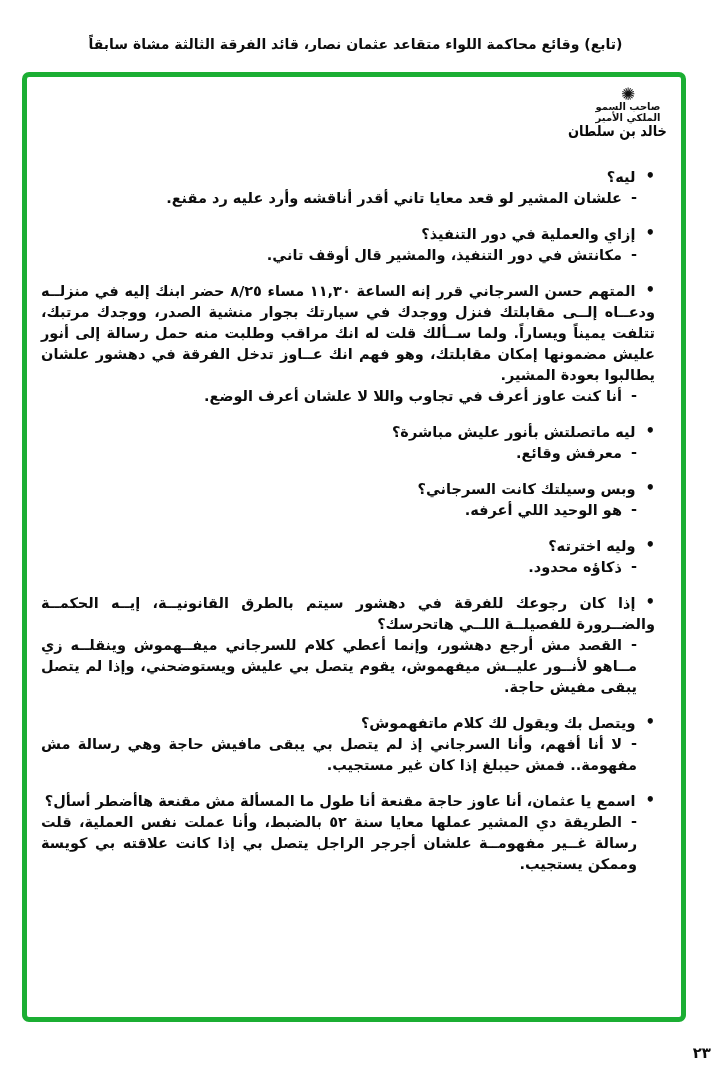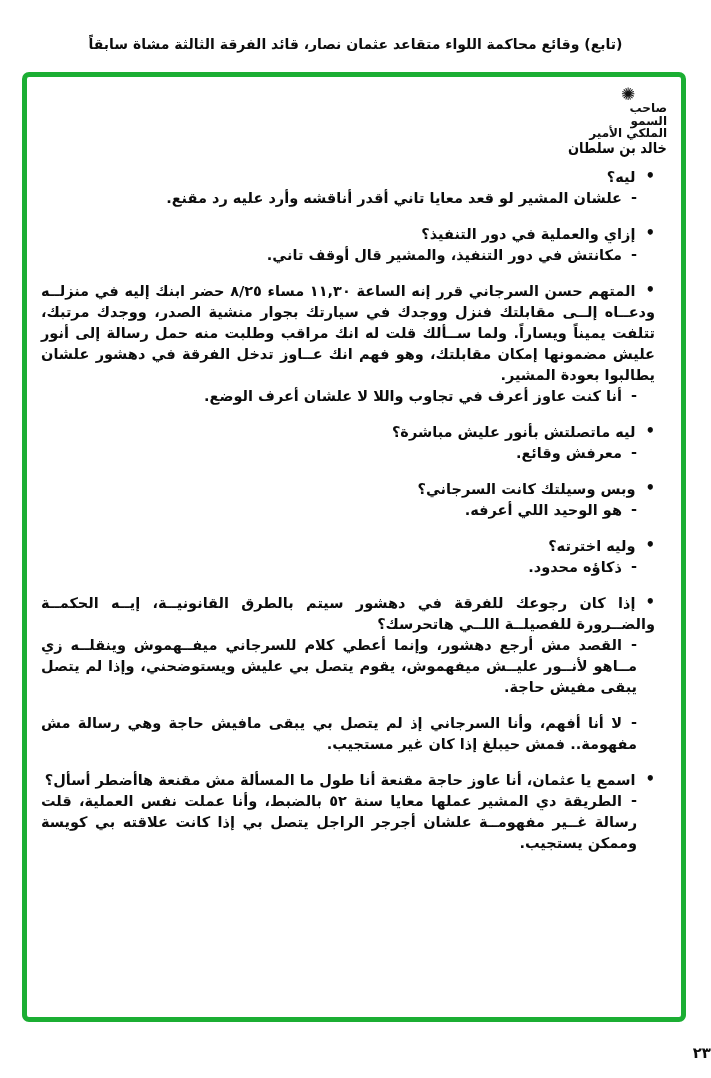--- a/index.html
+++ b/index.html
@@ -15,21 +15,21 @@
   .frame{
     position:absolute;left:22px;top:72px;width:664px;height:950px;
     box-sizing:border-box;border:5px solid #1bae33;border-radius:7px;
     background:#ffffff;
   }
   .logo-box{
     position:absolute;top:10px;right:14px;width:78px;text-align:center;
     line-height:1.05;
   }
   .logo-ornament{font-size:17px;line-height:14px;color:#111;}
-  .logo-tiny{font-size:12px;font-weight:bold;color:#111;margin-top:1px;text-align:right;}
+  .logo-tiny{font-size:10px;font-weight:bold;color:#111;margin-top:1px;}
   .logo-name{
     font-size:13px;font-weight:bold;color:#0a0a0a;margin-top:1px;
     transform:scaleY(1.15);letter-spacing:-0.5px;white-space:nowrap;
   }
   .dialogue{
     position:absolute;top:80px;right:26px;left:14px;
     font-size:14.5px;font-weight:bold;line-height:21px;margin-top:10px;
   }
   .qa-group{margin-bottom:15px;}
   .para{text-align:justify;direction:rtl;}
@@ -80,20 +80,21 @@
         </div>
         <div class="qa-group">
           <div class="para q"><span class="marker">•</span><span>وليه اخترته؟</span></div>
           <div class="para a"><span class="marker">-</span><span>ذكاؤه محدود.</span></div>
         </div>
         <div class="qa-group">
           <div class="para q"><span class="marker">•</span><span>إذا كان رجوعك للفرقة في دهشور سيتم بالطرق القانونيــة، إيــه الحكمــة والضــرورة للفصيلــة اللــي هاتحرسك؟</span></div>
           <div class="para a"><span class="marker">-</span><span>القصد مش أرجع دهشور، وإنما أعطي كلام للسرجاني ميفــهموش وينقلــه زي مــاهو لأنــور عليــش ميفهموش، يقوم يتصل بي عليش ويستوضحني، وإذا لم يتصل يبقى مفيش حاجة.</span></div>
         </div>
         <div class="qa-group">
+          <div class="para q"><span class="marker">•</span><span>ويتصل بك ويقول لك كلام ماتفهموش؟</span></div>
           <div class="para a"><span class="marker">-</span><span>لا أنا أفهم، وأنا السرجاني إذ لم يتصل بي يبقى مافيش حاجة وهي رسالة مش مفهومة.. فمش حيبلغ إذا كان غير مستجيب.</span></div>
         </div>
         <div class="qa-group">
           <div class="para q"><span class="marker">•</span><span>اسمع يا عثمان، أنا عاوز حاجة مقنعة أنا طول ما المسألة مش مقنعة هاأضطر أسأل؟</span></div>
           <div class="para a"><span class="marker">-</span><span>الطريقة دي المشير عملها معايا سنة ٥٢ بالضبط، وأنا عملت نفس العملية، قلت رسالة غــير مفهومــة علشان أجرجر الراجل يتصل بي إذا كانت علاقته بي كويسة وممكن يستجيب.</span></div>
         </div>
       </div>
 
   </div>
 

